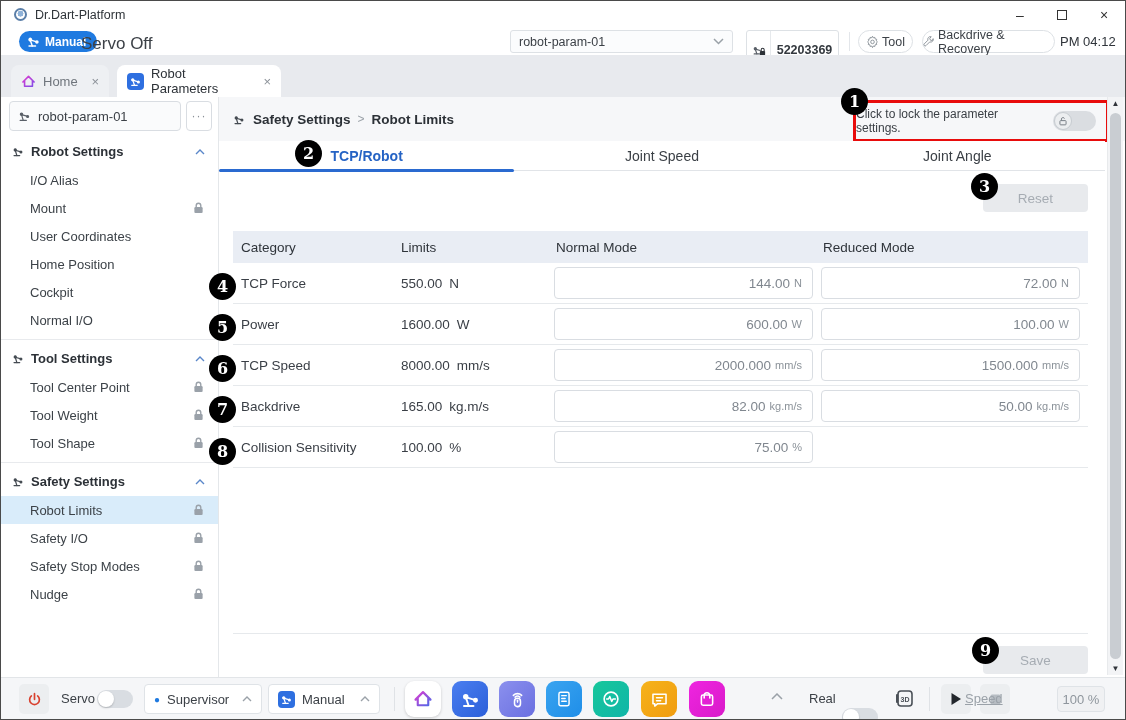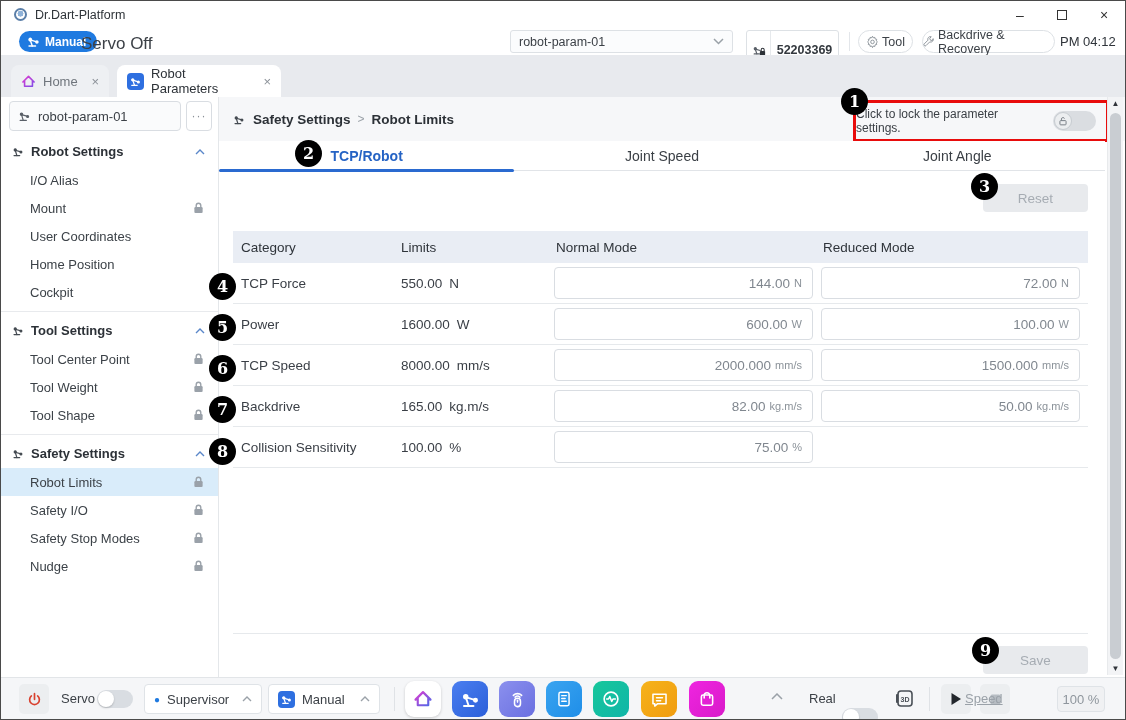--- a/index.html
+++ b/index.html
@@ -277,20 +277,23 @@
         </div>
       <div class="side-item">
           <span>User Coordinates</span>
         </div>
       <div class="side-item">
           <span>Home Position</span>
         </div>
       <div class="side-item">
           <span>Cockpit</span>
         </div>
+      <div class="side-item">
+          <span>Normal I/O</span>
+        </div>
 
       <div class="sec-divider"></div>
 
       <div class="sec-header">
         <span>
           <svg width="13" height="13" viewBox="0 0 16 16">
               <g fill="none" stroke="#454b52" stroke-width="1.5" stroke-linecap="round">
                 <path d="M2.5 13h7"></path>
                 <path d="M6 13 4 6.5"></path>
                 <path d="M4 6.5l7 2"></path>

